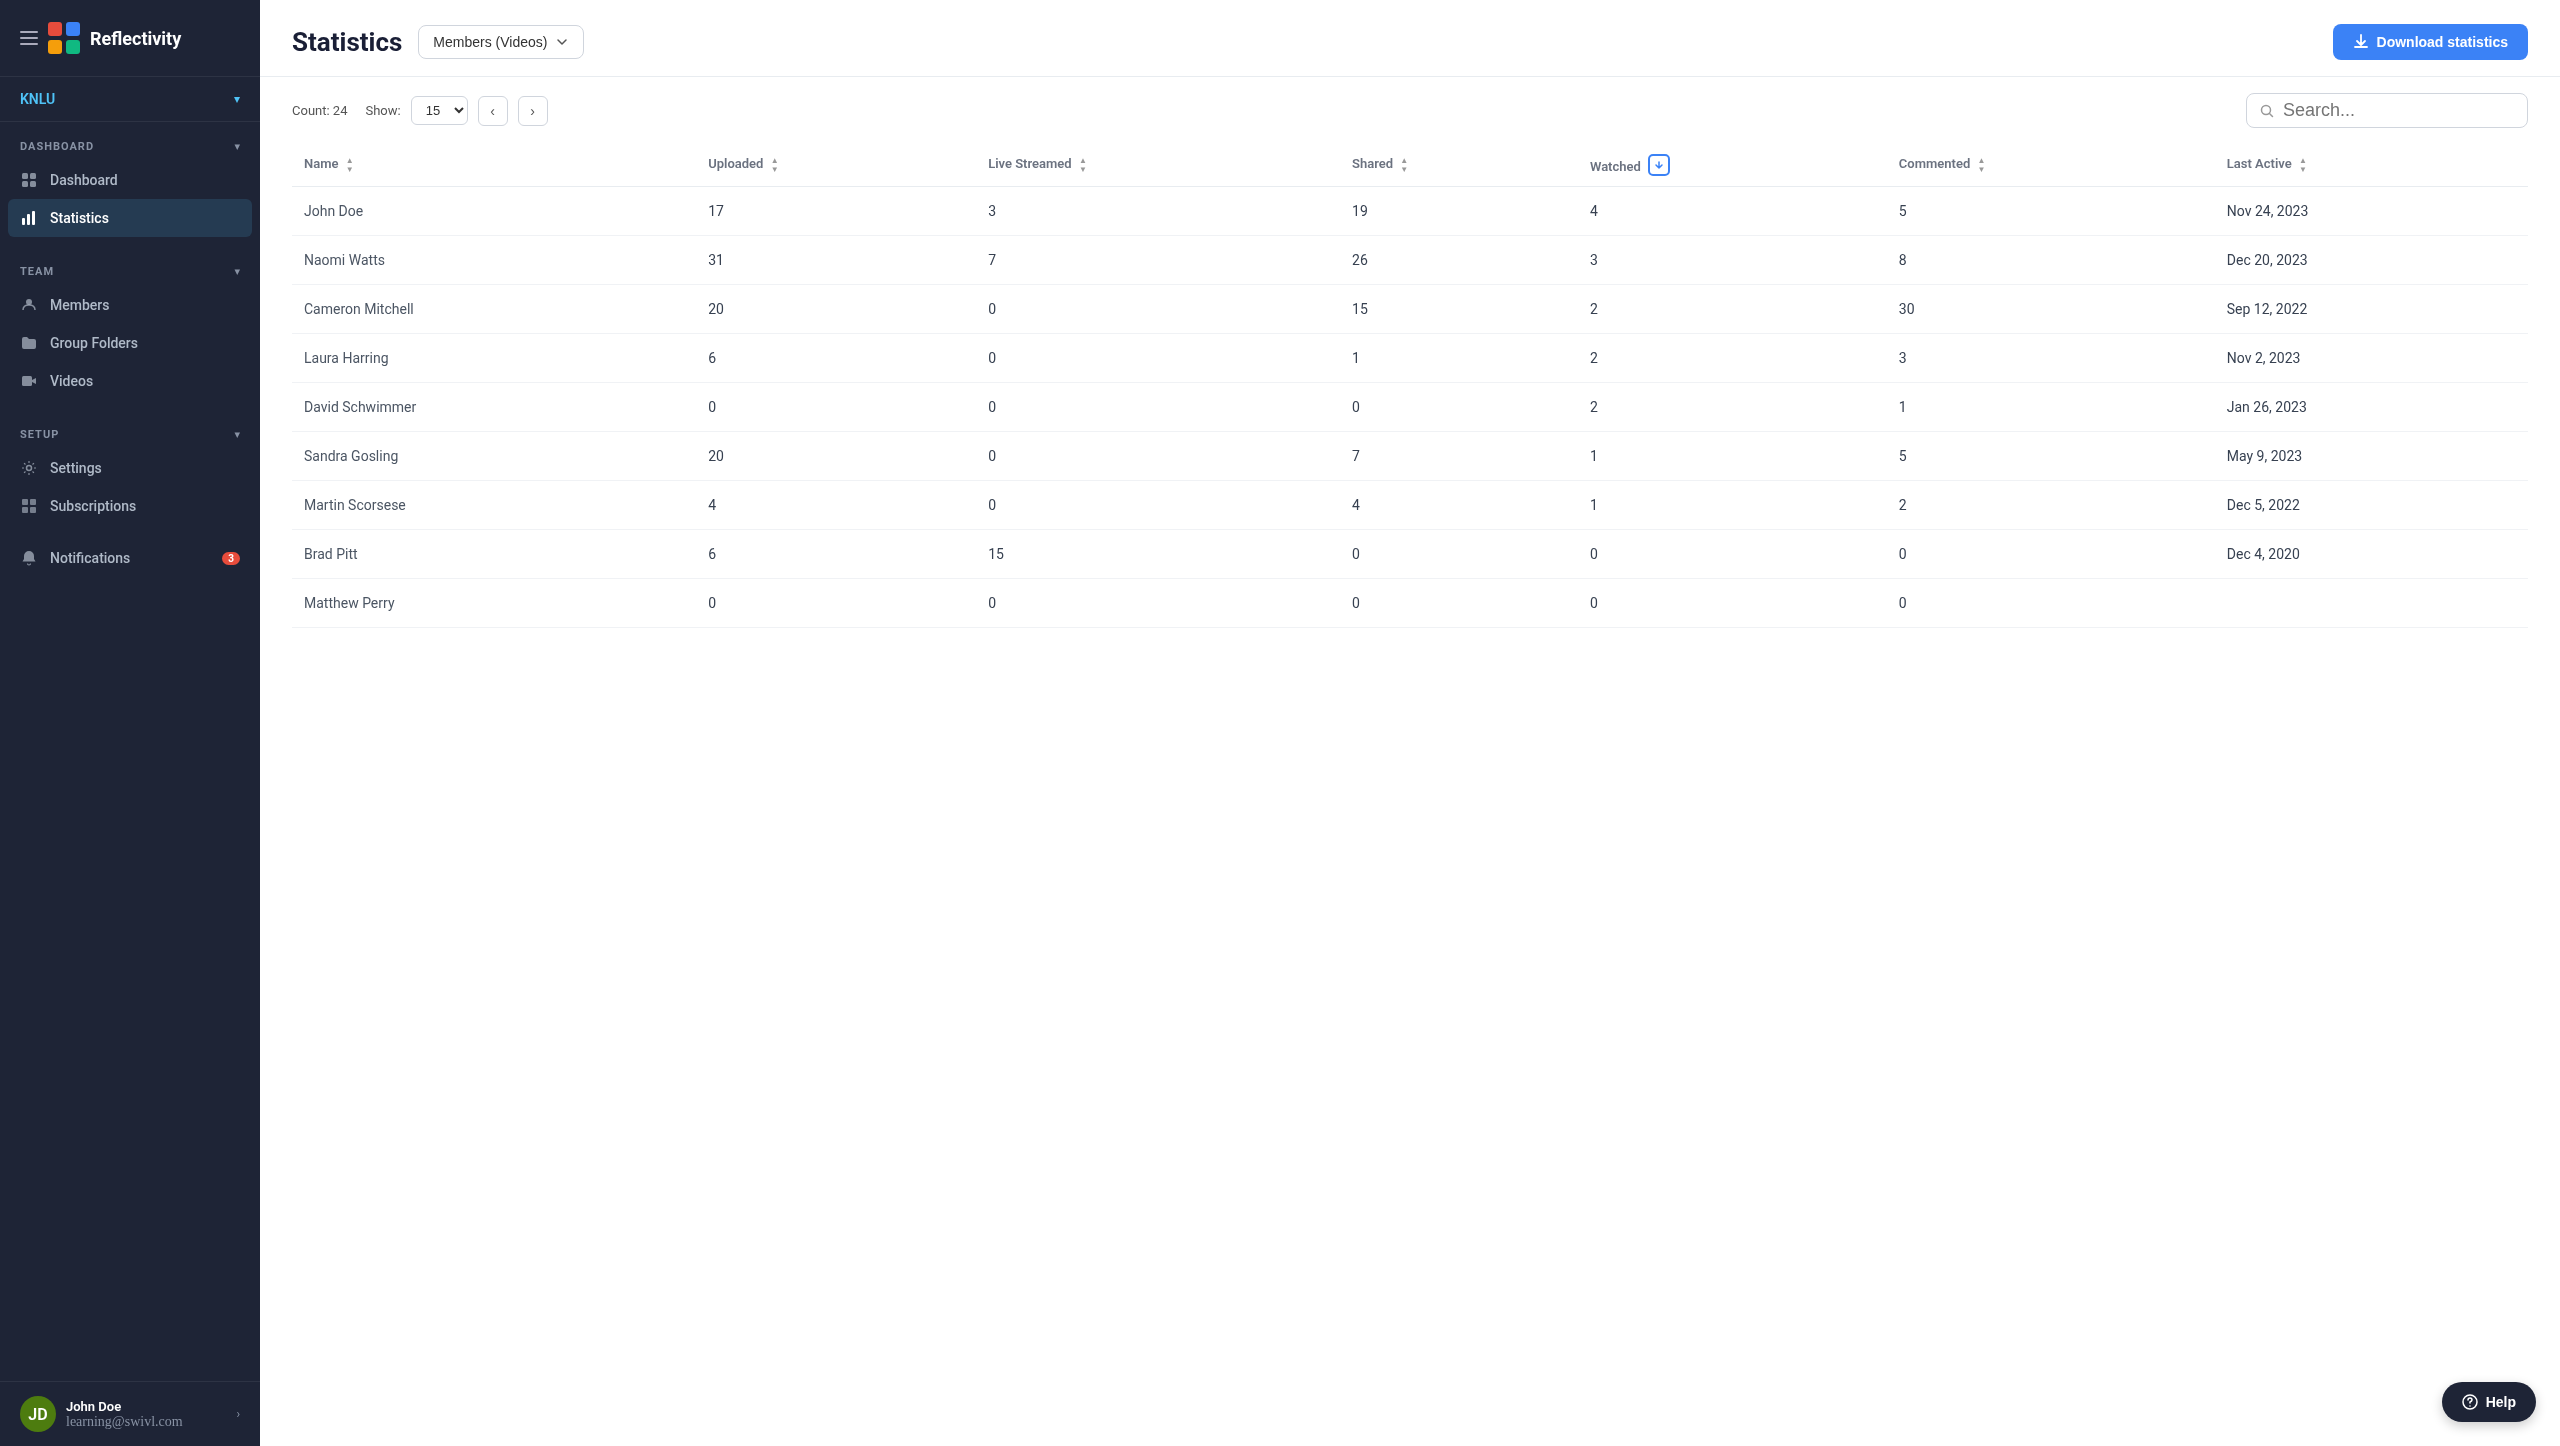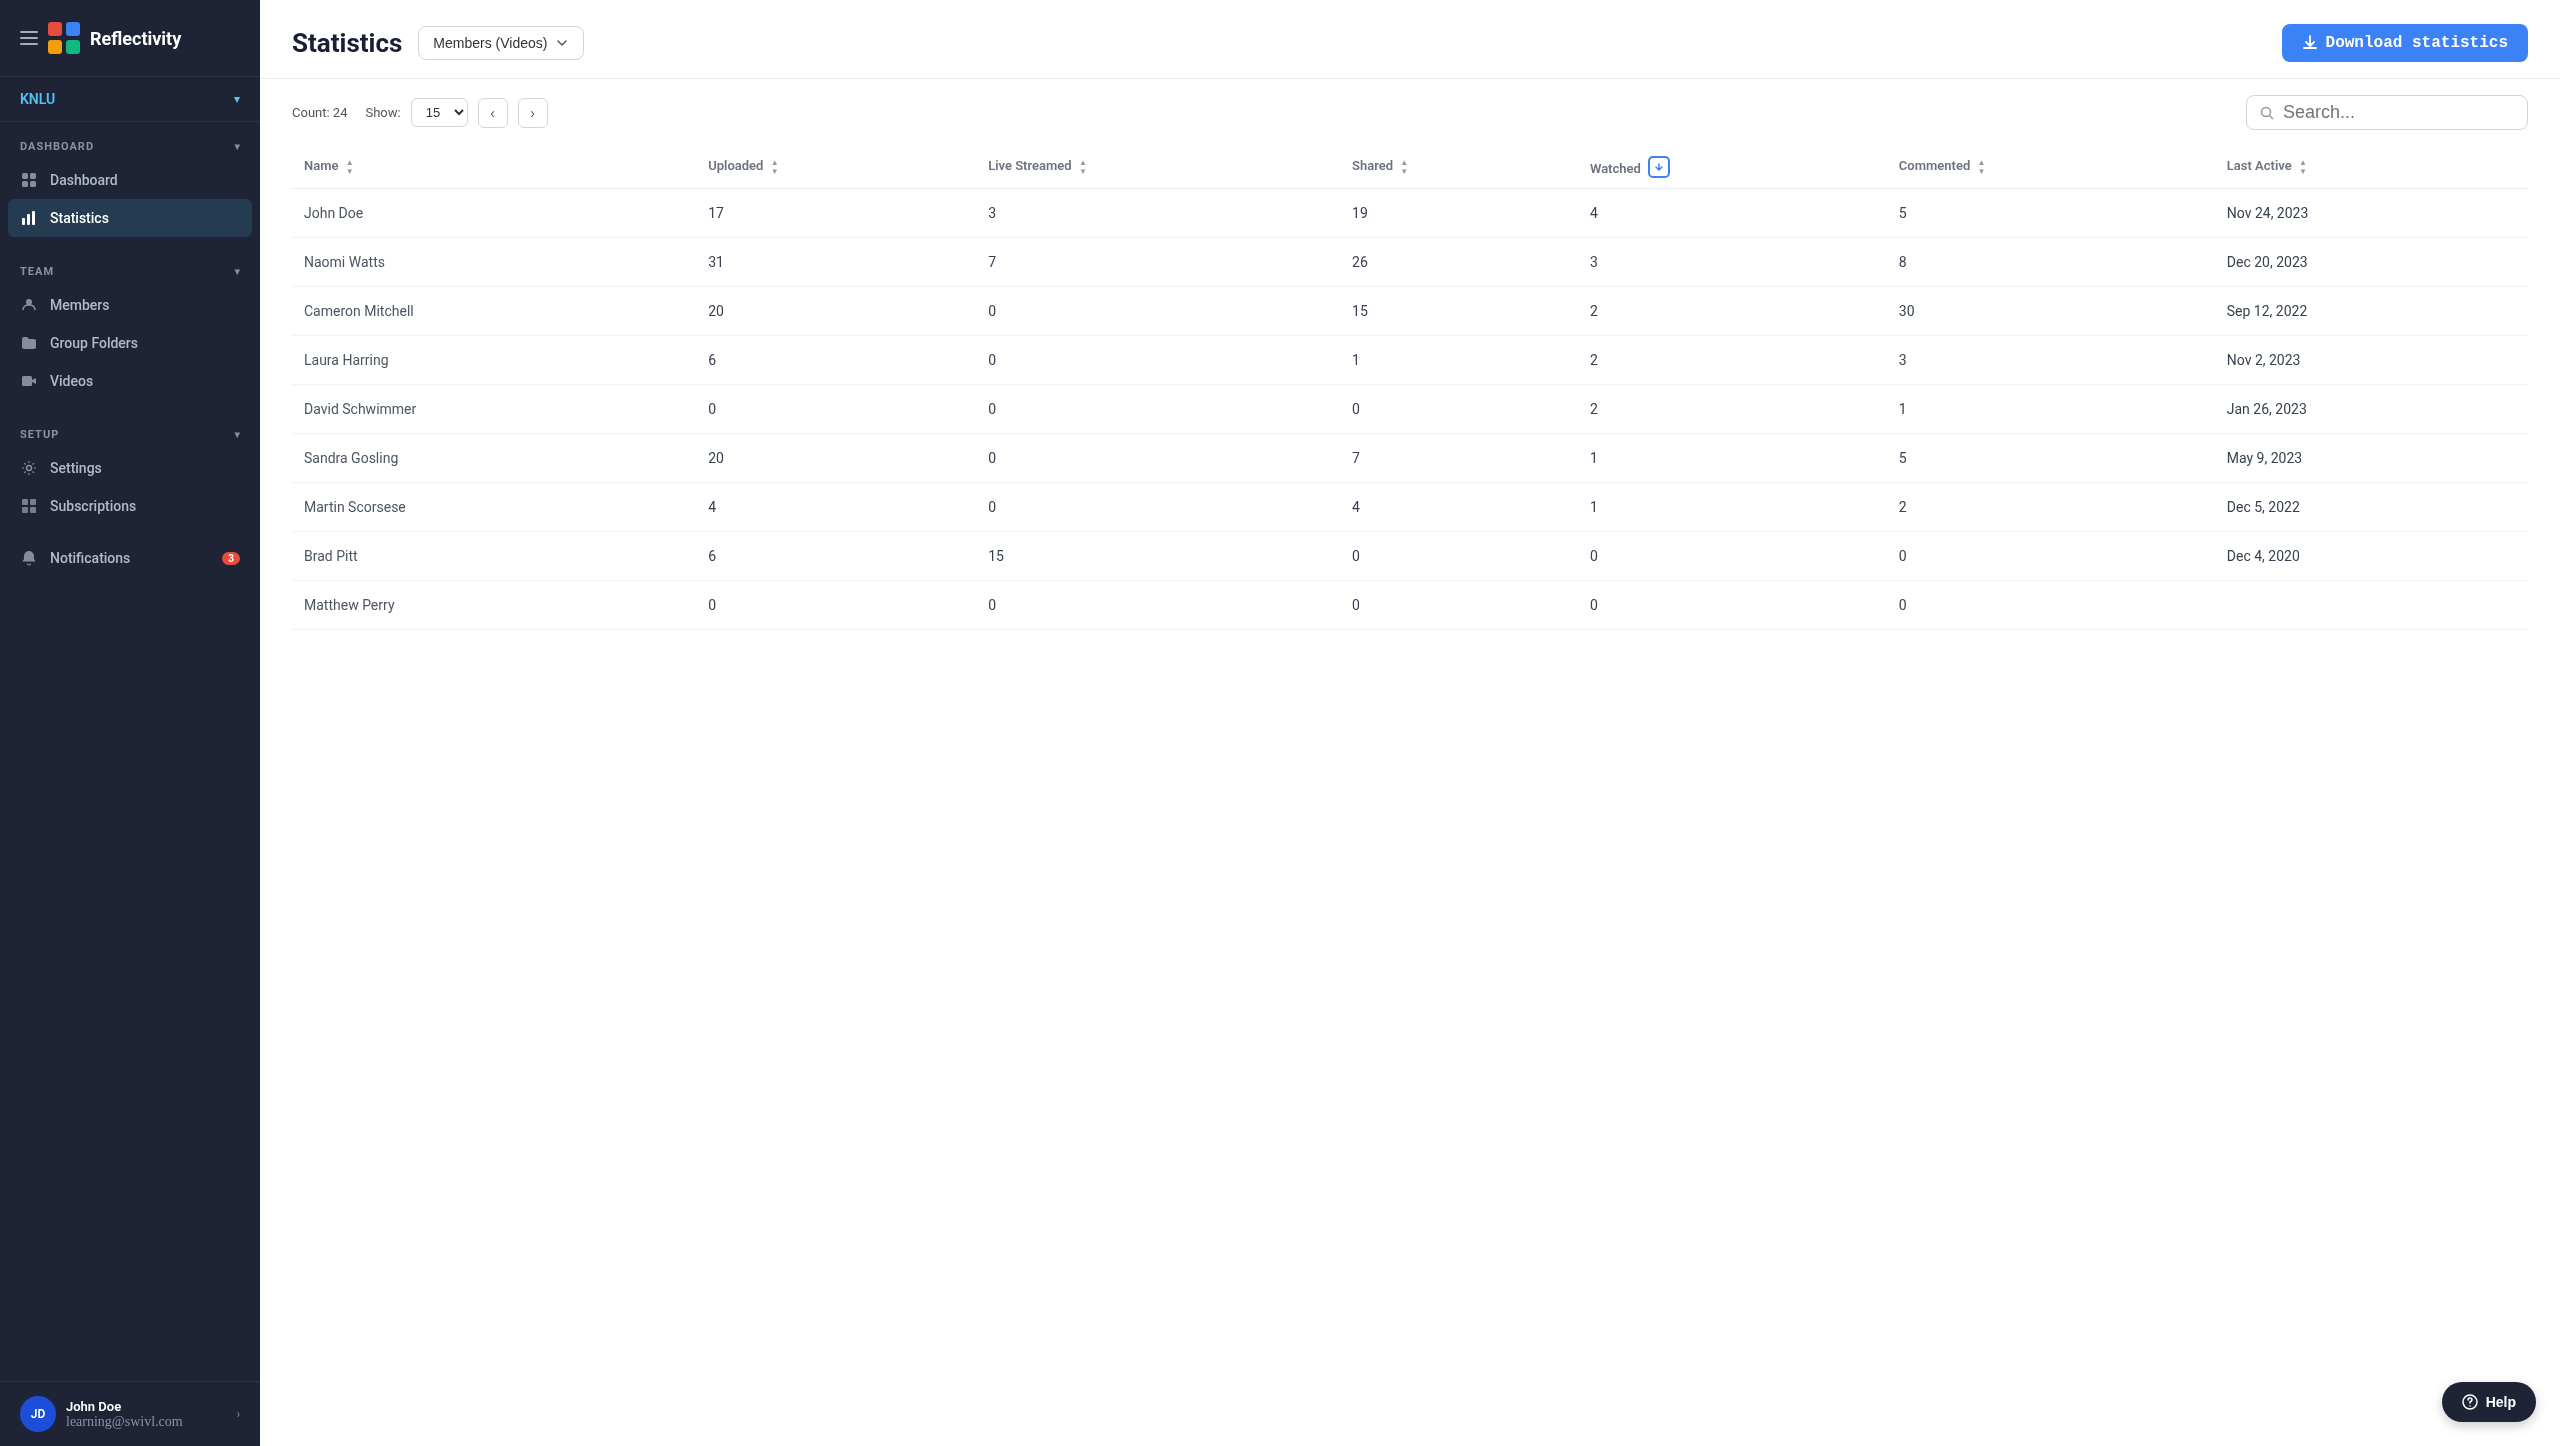--- a/index.html
+++ b/index.html
@@ -80,21 +80,21 @@
     .sidebar-item-icon { width: 18px; height: 18px; display: flex; align-items: center; justify-content: center; color: inherit; flex-shrink: 0; }
 
     .sidebar-footer {
       margin-top: auto;
       border-top: 1px solid rgba(255,255,255,0.07);
       padding: 14px 20px;
       display: flex;
       align-items: center;
       gap: 10px;
     }
-    .avatar { width: 36px; height: 36px; border-radius: 50%; background: #1d4ed8; overflow: hidden; flex-shrink: 0; display: flex; align-items: center; justify-content: center; font-size: 12px; font-weight: 600; color: #fff; }
+    .avatar { width: 36px; height: 36px; border-radius: 50%; background: #4d7c0f; overflow: hidden; flex-shrink: 0; display: flex; align-items: center; justify-content: center; font-size: 16px; font-weight: 600; color: #fff; }
     .footer-user-info { flex: 1; }
     .footer-user-name { font-size: 13px; font-weight: 600; color: #fff; }
     .footer-user-email { font-size: 14px; color: #8892a4; font-family: Liberation Serif, serif; }
     .footer-chevron { color: #8892a4; font-size: 12px; }
 
     .notif-badge {
       background: #e74c3c;
       color: #fff;
       font-size: 10px;
       font-weight: 700;
@@ -133,24 +133,23 @@
 
     .download-btn {
       display: flex;
       align-items: center;
       gap: 8px;
       background: #3b82f6;
       color: #fff;
       border: none;
       border-radius: 8px;
       padding: 10px 20px;
-      font-size: 16px;
+      font-size: 14px;
       font-weight: 600;
       cursor: pointer;
-      font-family: Liberation Mono, monospace;
     }
 
     
     .table-area { flex: 1; overflow-y: auto; padding: 0 32px 32px 32px; }
 
     .table-controls {
       display: flex;
       align-items: center;
       gap: 10px;
       padding: 16px 0;

